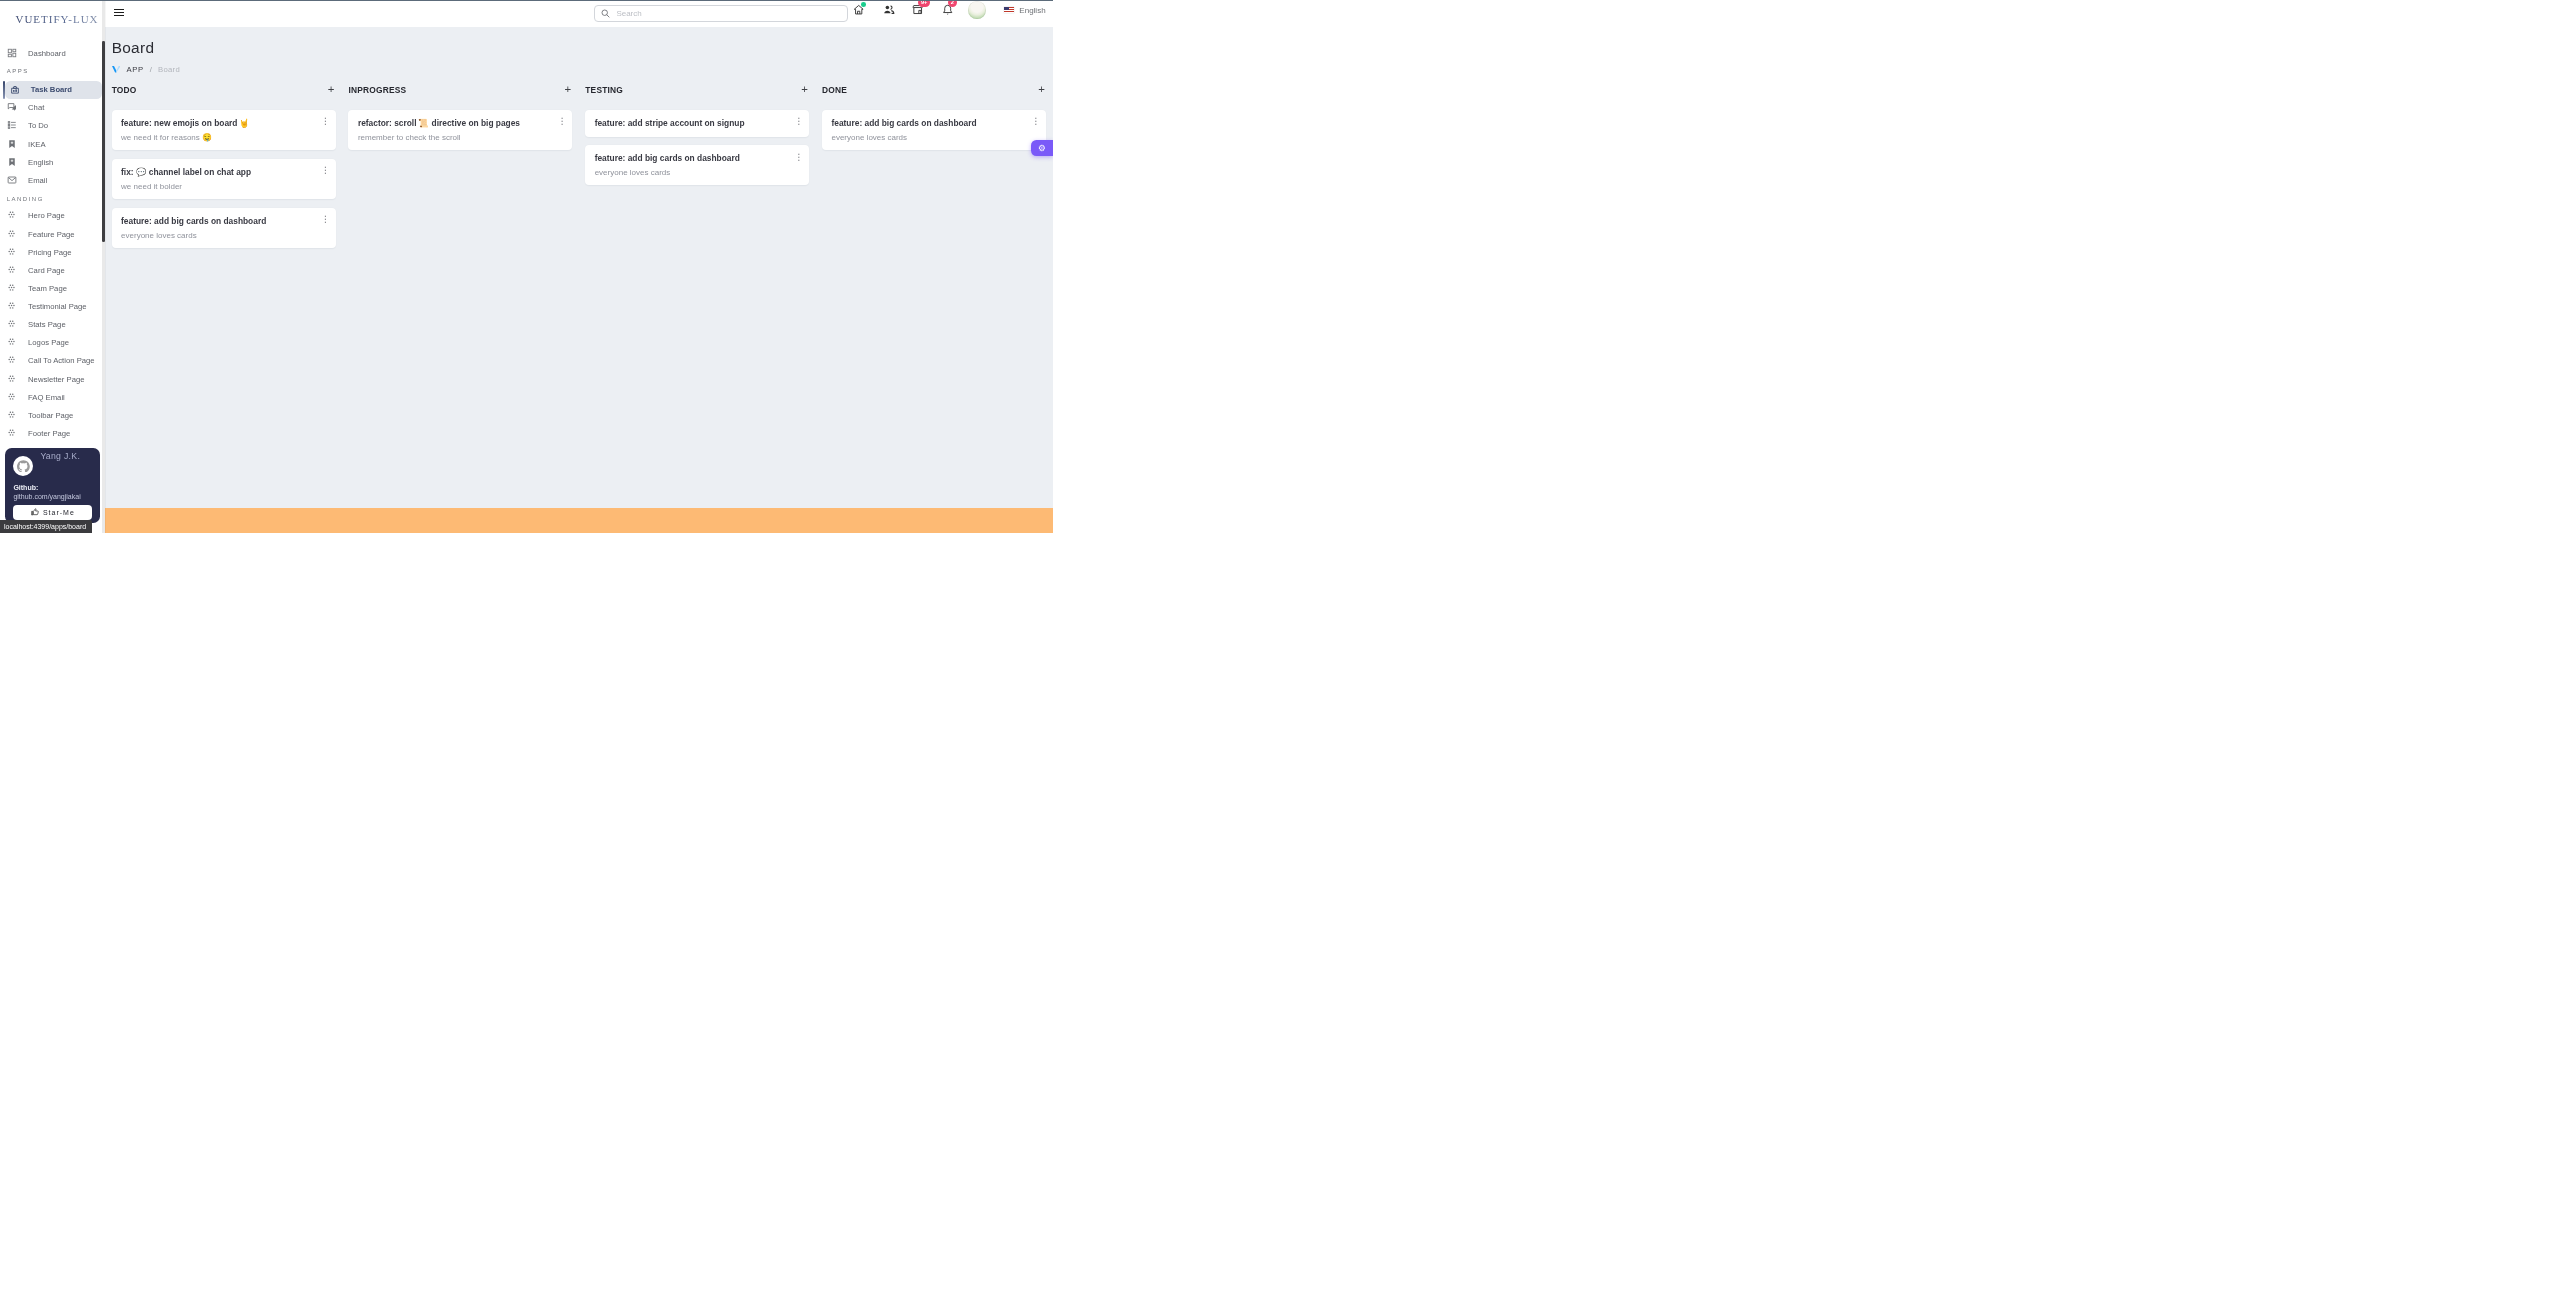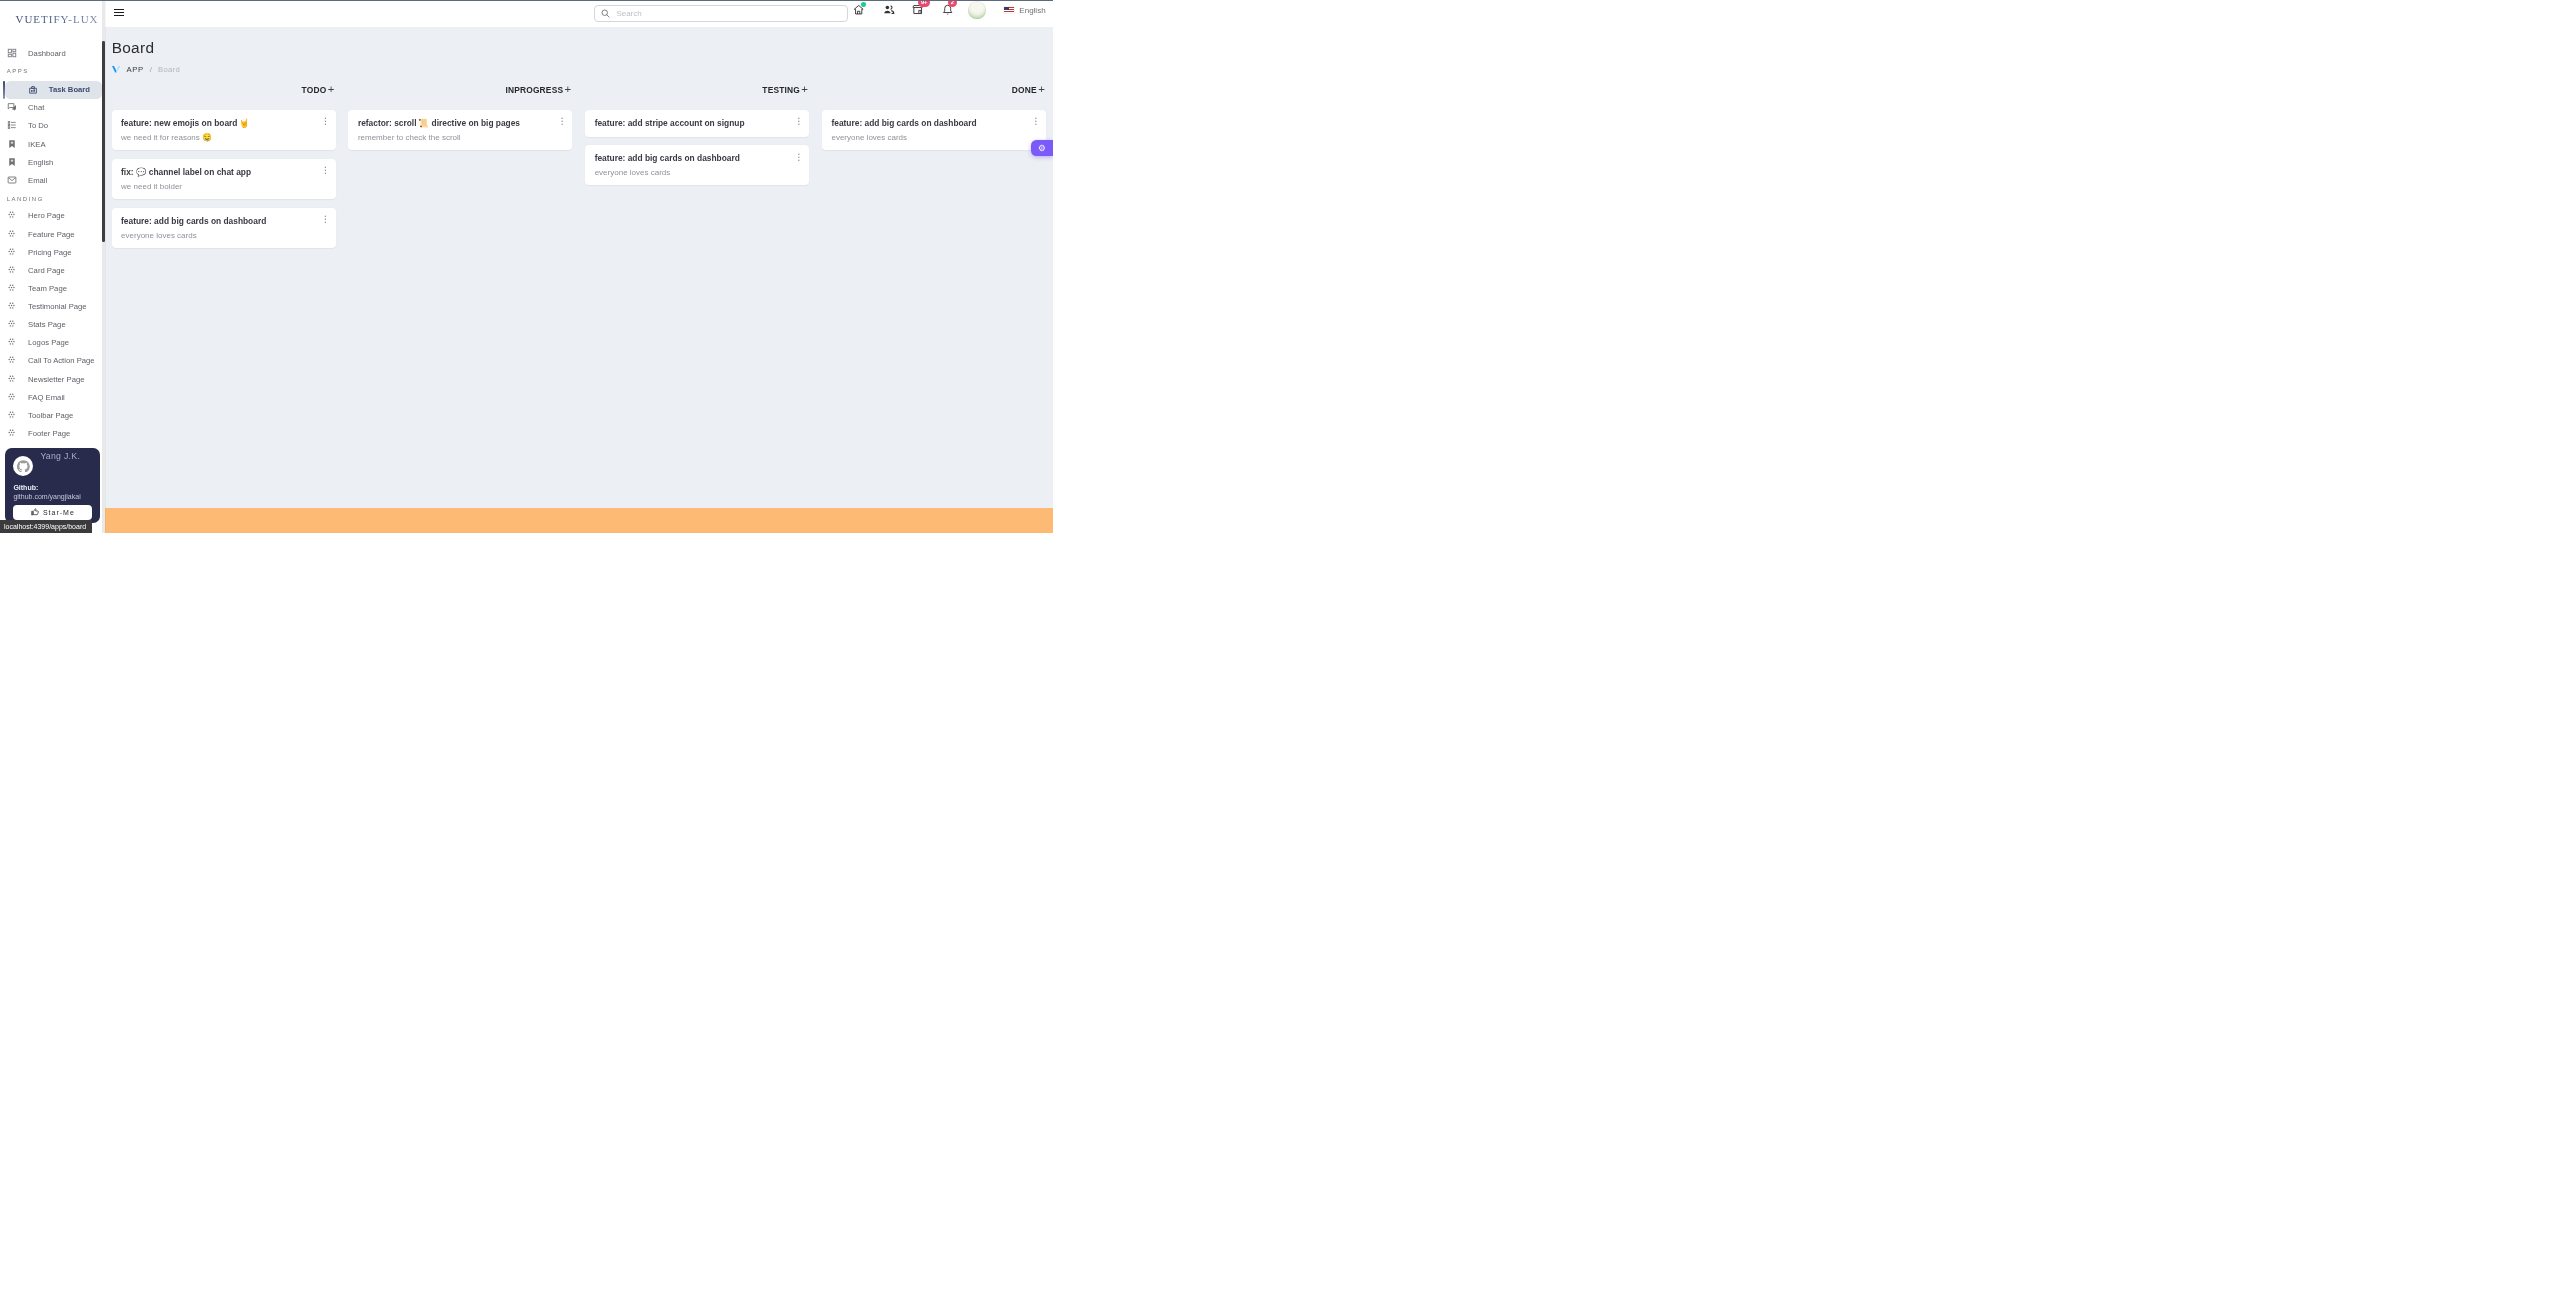--- a/index.html
+++ b/index.html
@@ -34,37 +34,37 @@
   .main{position:absolute;left:105px;top:27px;right:0;height:481px;background:#ECEFF3;}
   .page-title{position:absolute;left:6.7px;top:12px;font-size:15.4px;color:#2b2c33;letter-spacing:0.3px;}
   .crumbs{position:absolute;left:6.7px;top:38px;display:flex;align-items:center;font-size:7.7px;}
   .crumbs .v-ico{margin-right:6px;display:flex;}
   .crumb-app{color:#3a3b42;letter-spacing:0.7px;cursor:pointer;}
   .crumb-sep{color:#9b9ea4;margin:0 6px;}
   .crumb-cur{color:#b3b6bc;letter-spacing:0.3px;}
 
   .kanban{position:absolute;left:6.7px;top:57px;display:flex;}
   .kcol{width:224px;margin-right:12.8px;}
-  .col-head{display:flex;align-items:center;justify-content:flex-end;height:12px;margin-bottom:14px;}
+  .col-head{display:flex;align-items:center;justify-content:space-between;height:12px;margin-bottom:14px;}
   .col-name{font-size:8.4px;font-weight:bold;color:#26272e;letter-spacing:0.2px;}
   .col-add{font-size:11.4px;font-weight:300;color:#3f4045;line-height:9.4px;cursor:pointer;padding:0 1.3px;}
   .kcard{position:relative;background:#fff;border-radius:4px;box-shadow:0 0.7px 1.3px rgba(40,50,70,.06);padding:8px 20px 8px 9.4px;margin-bottom:8.7px;cursor:grab;}
   .kcard .ttl{font-size:8.4px;font-weight:bold;color:#393a43;line-height:1.25;}
   .kcard .sub{margin-top:4.7px;font-size:8px;color:#8f929b;}
   .kcard .dots{position:absolute;right:6px;top:7.4px;font-size:8.7px;color:#4a4b53;letter-spacing:0;cursor:pointer;line-height:1;}
 
   .fab-settings{position:absolute;right:0;top:140px;width:22px;height:16px;background:#7A5AF8;border-radius:5.4px 0 0 5.4px;display:flex;align-items:center;justify-content:center;color:#fff;font-size:8.7px;cursor:pointer;box-shadow:0 1.3px 4px rgba(122,90,248,.45);z-index:60;}
 
   
   .sidebar{position:absolute;left:0;top:0;width:105px;height:533px;background:#fff;z-index:80;box-shadow:0.7px 0 0 rgba(0,0,0,.05);}
   .logo{position:absolute;top:13.4px;left:0;width:114px;text-align:center;font-family:"Liberation Serif",serif;font-size:11px;letter-spacing:1px;background:linear-gradient(90deg,#2E3A62,#5a6b94 55%,#9AA4B8);-webkit-background-clip:text;background-clip:text;color:transparent;cursor:pointer;}
   .side-item{position:absolute;left:0;width:105px;height:16px;display:flex;align-items:center;cursor:pointer;}
   .side-item .ic{width:10.7px;height:10.7px;margin-left:6.7px;display:flex;align-items:center;justify-content:center;}
   .side-item .lb{margin-left:10.7px;font-size:7.7px;color:#5c5f66;white-space:nowrap;}
-  .side-item.active{height:17.5px;padding-left:18px;}
+  .side-item.active{height:17.5px;}
   .side-item.active .bgp{position:absolute;left:5.4px;right:2.7px;top:0;bottom:0;background:#DFE3EA;border-radius:5.4px;}
   .side-item.active .bar{position:absolute;left:2.7px;top:0;bottom:0;width:2px;border-radius:1.3px;background:linear-gradient(#36456A,#8B97B5);}
   .side-item.active .ic{position:relative;margin-left:9.4px;}
   .side-item.active .lb{position:relative;color:#3D4C70;font-weight:bold;}
   .sect{position:absolute;left:6.7px;font-size:6px;letter-spacing:1.5px;color:#707379;}
   .sb-scroll-track{position:absolute;left:102px;top:0;width:3px;height:533px;background:#e9e9e9;}
   .sb-scroll-thumb{position:absolute;left:102px;top:41px;width:3px;height:201px;background:#3E3E41;border-radius:1.3px;cursor:pointer;}
 
   
   .profile{position:absolute;left:5.4px;top:448px;width:95px;height:75px;background:#282B4B;border-radius:6.7px;padding:8px;}

